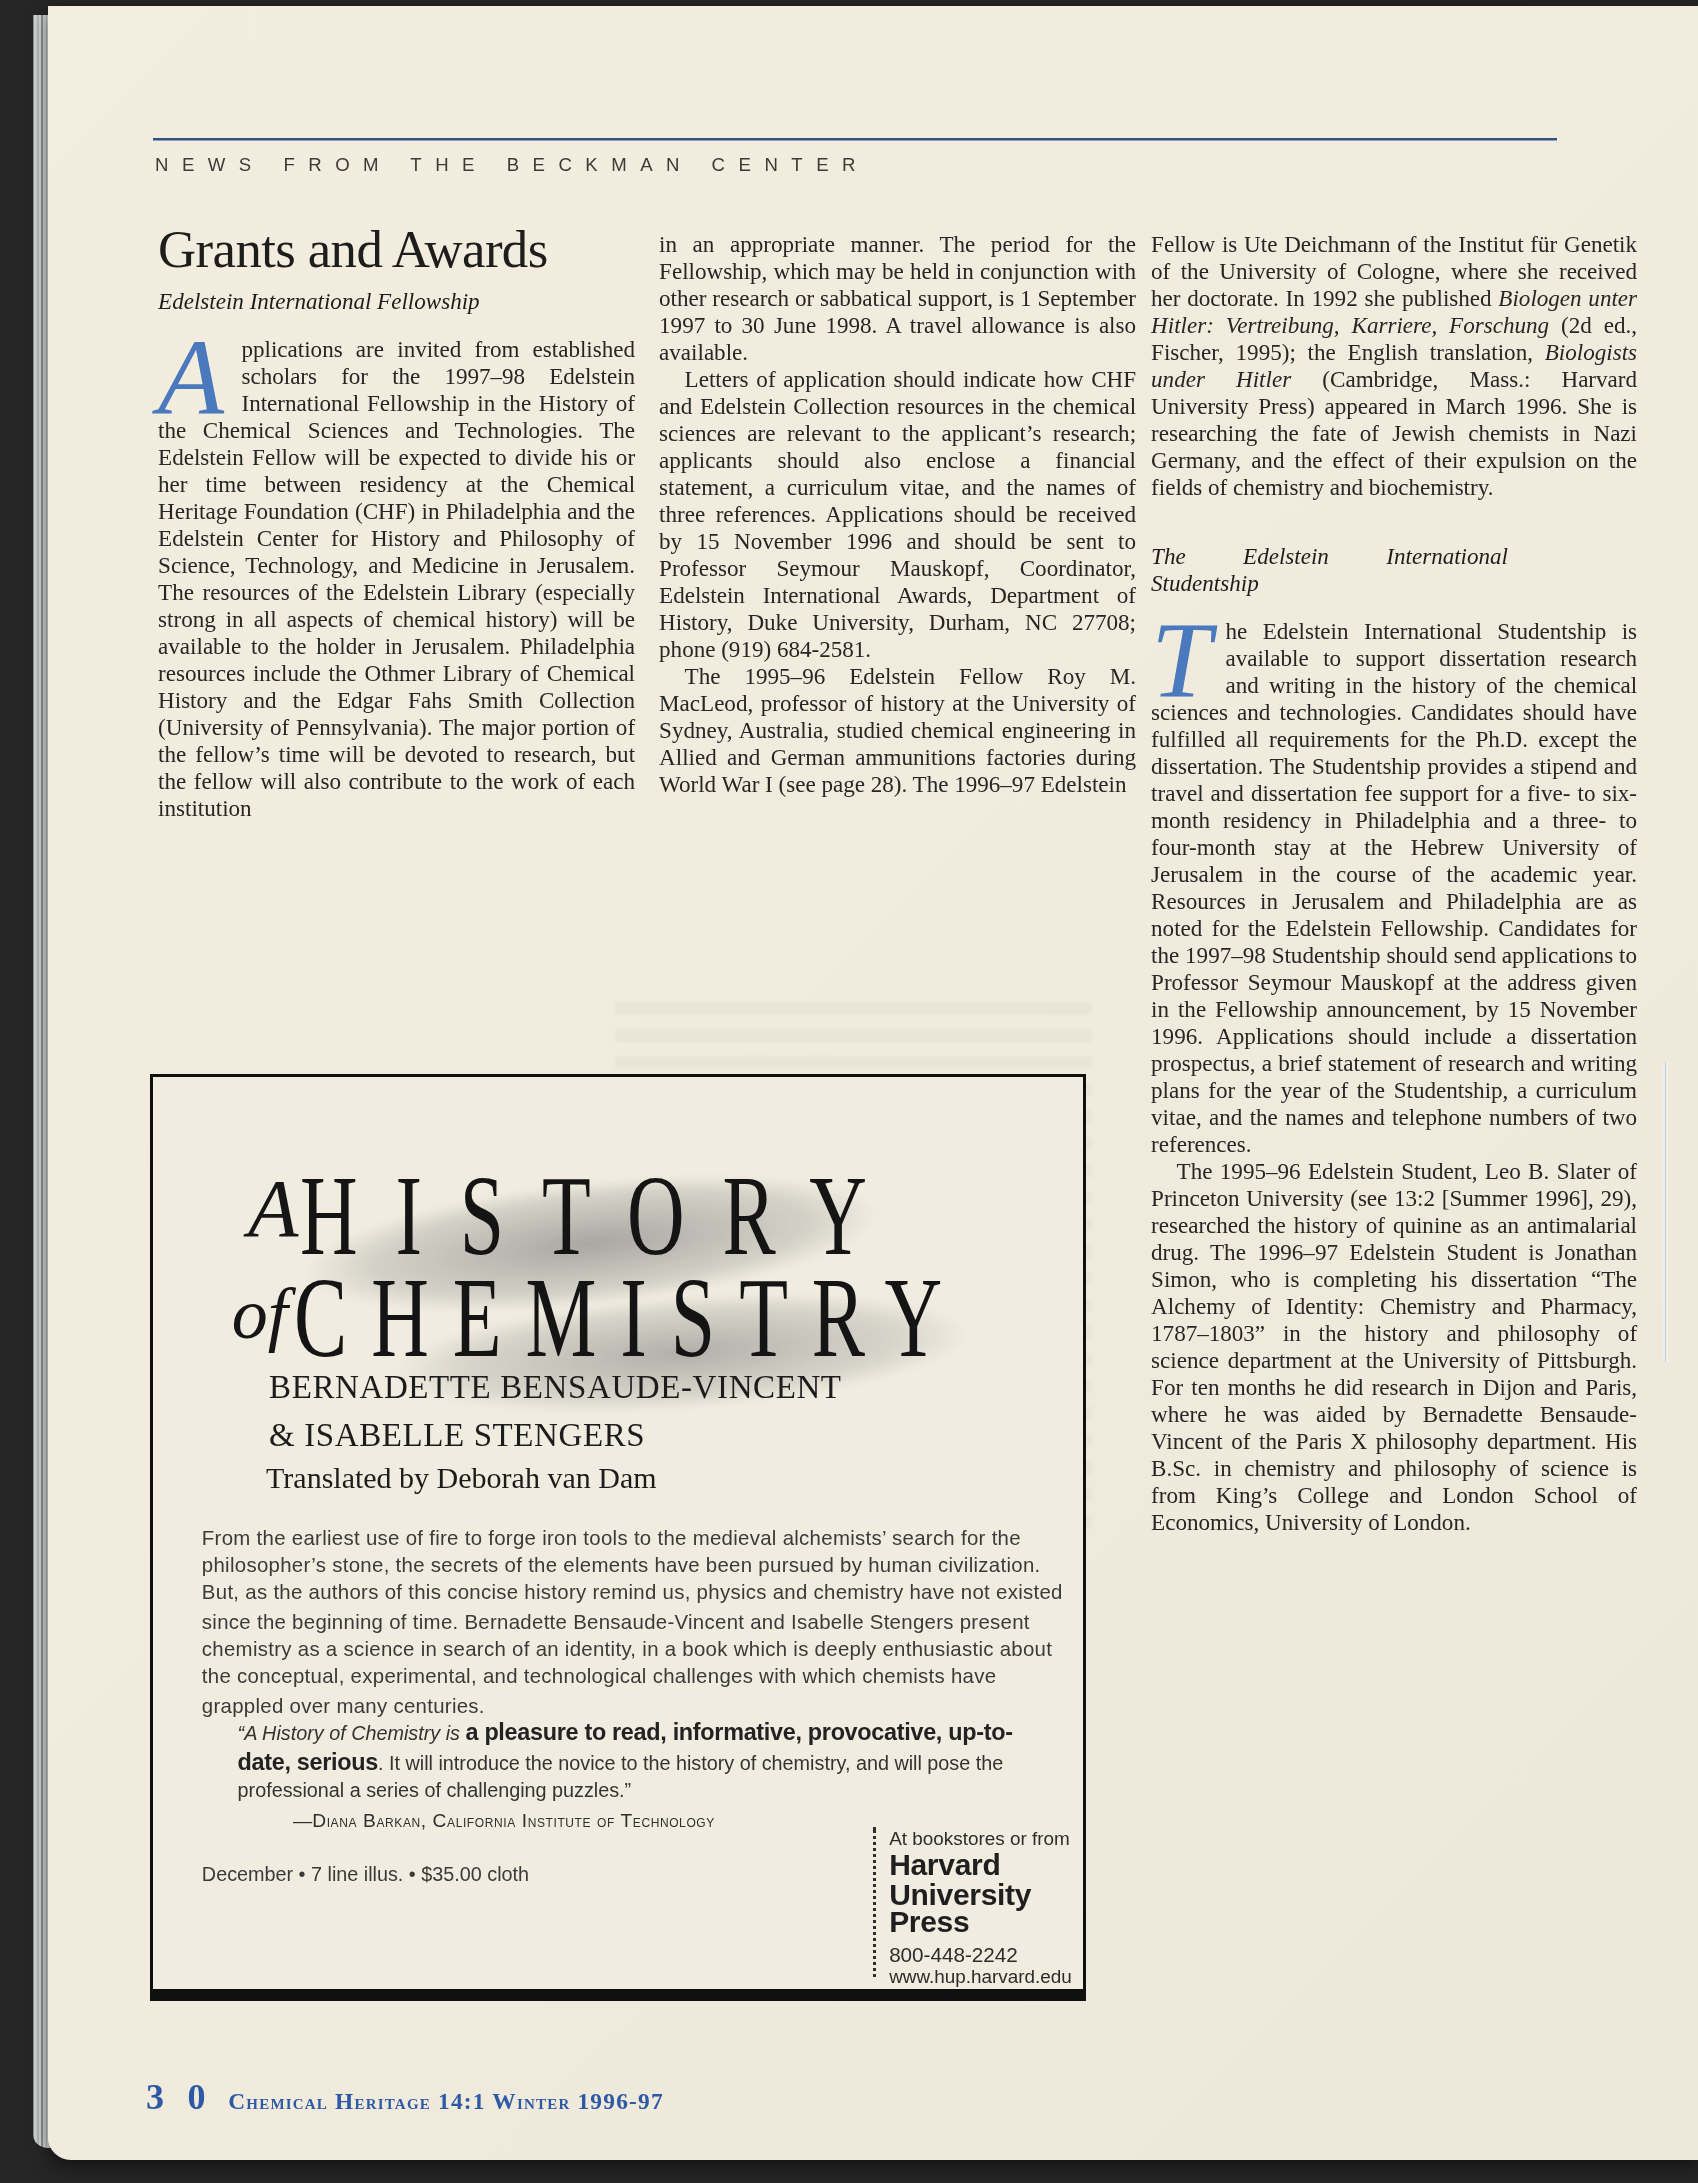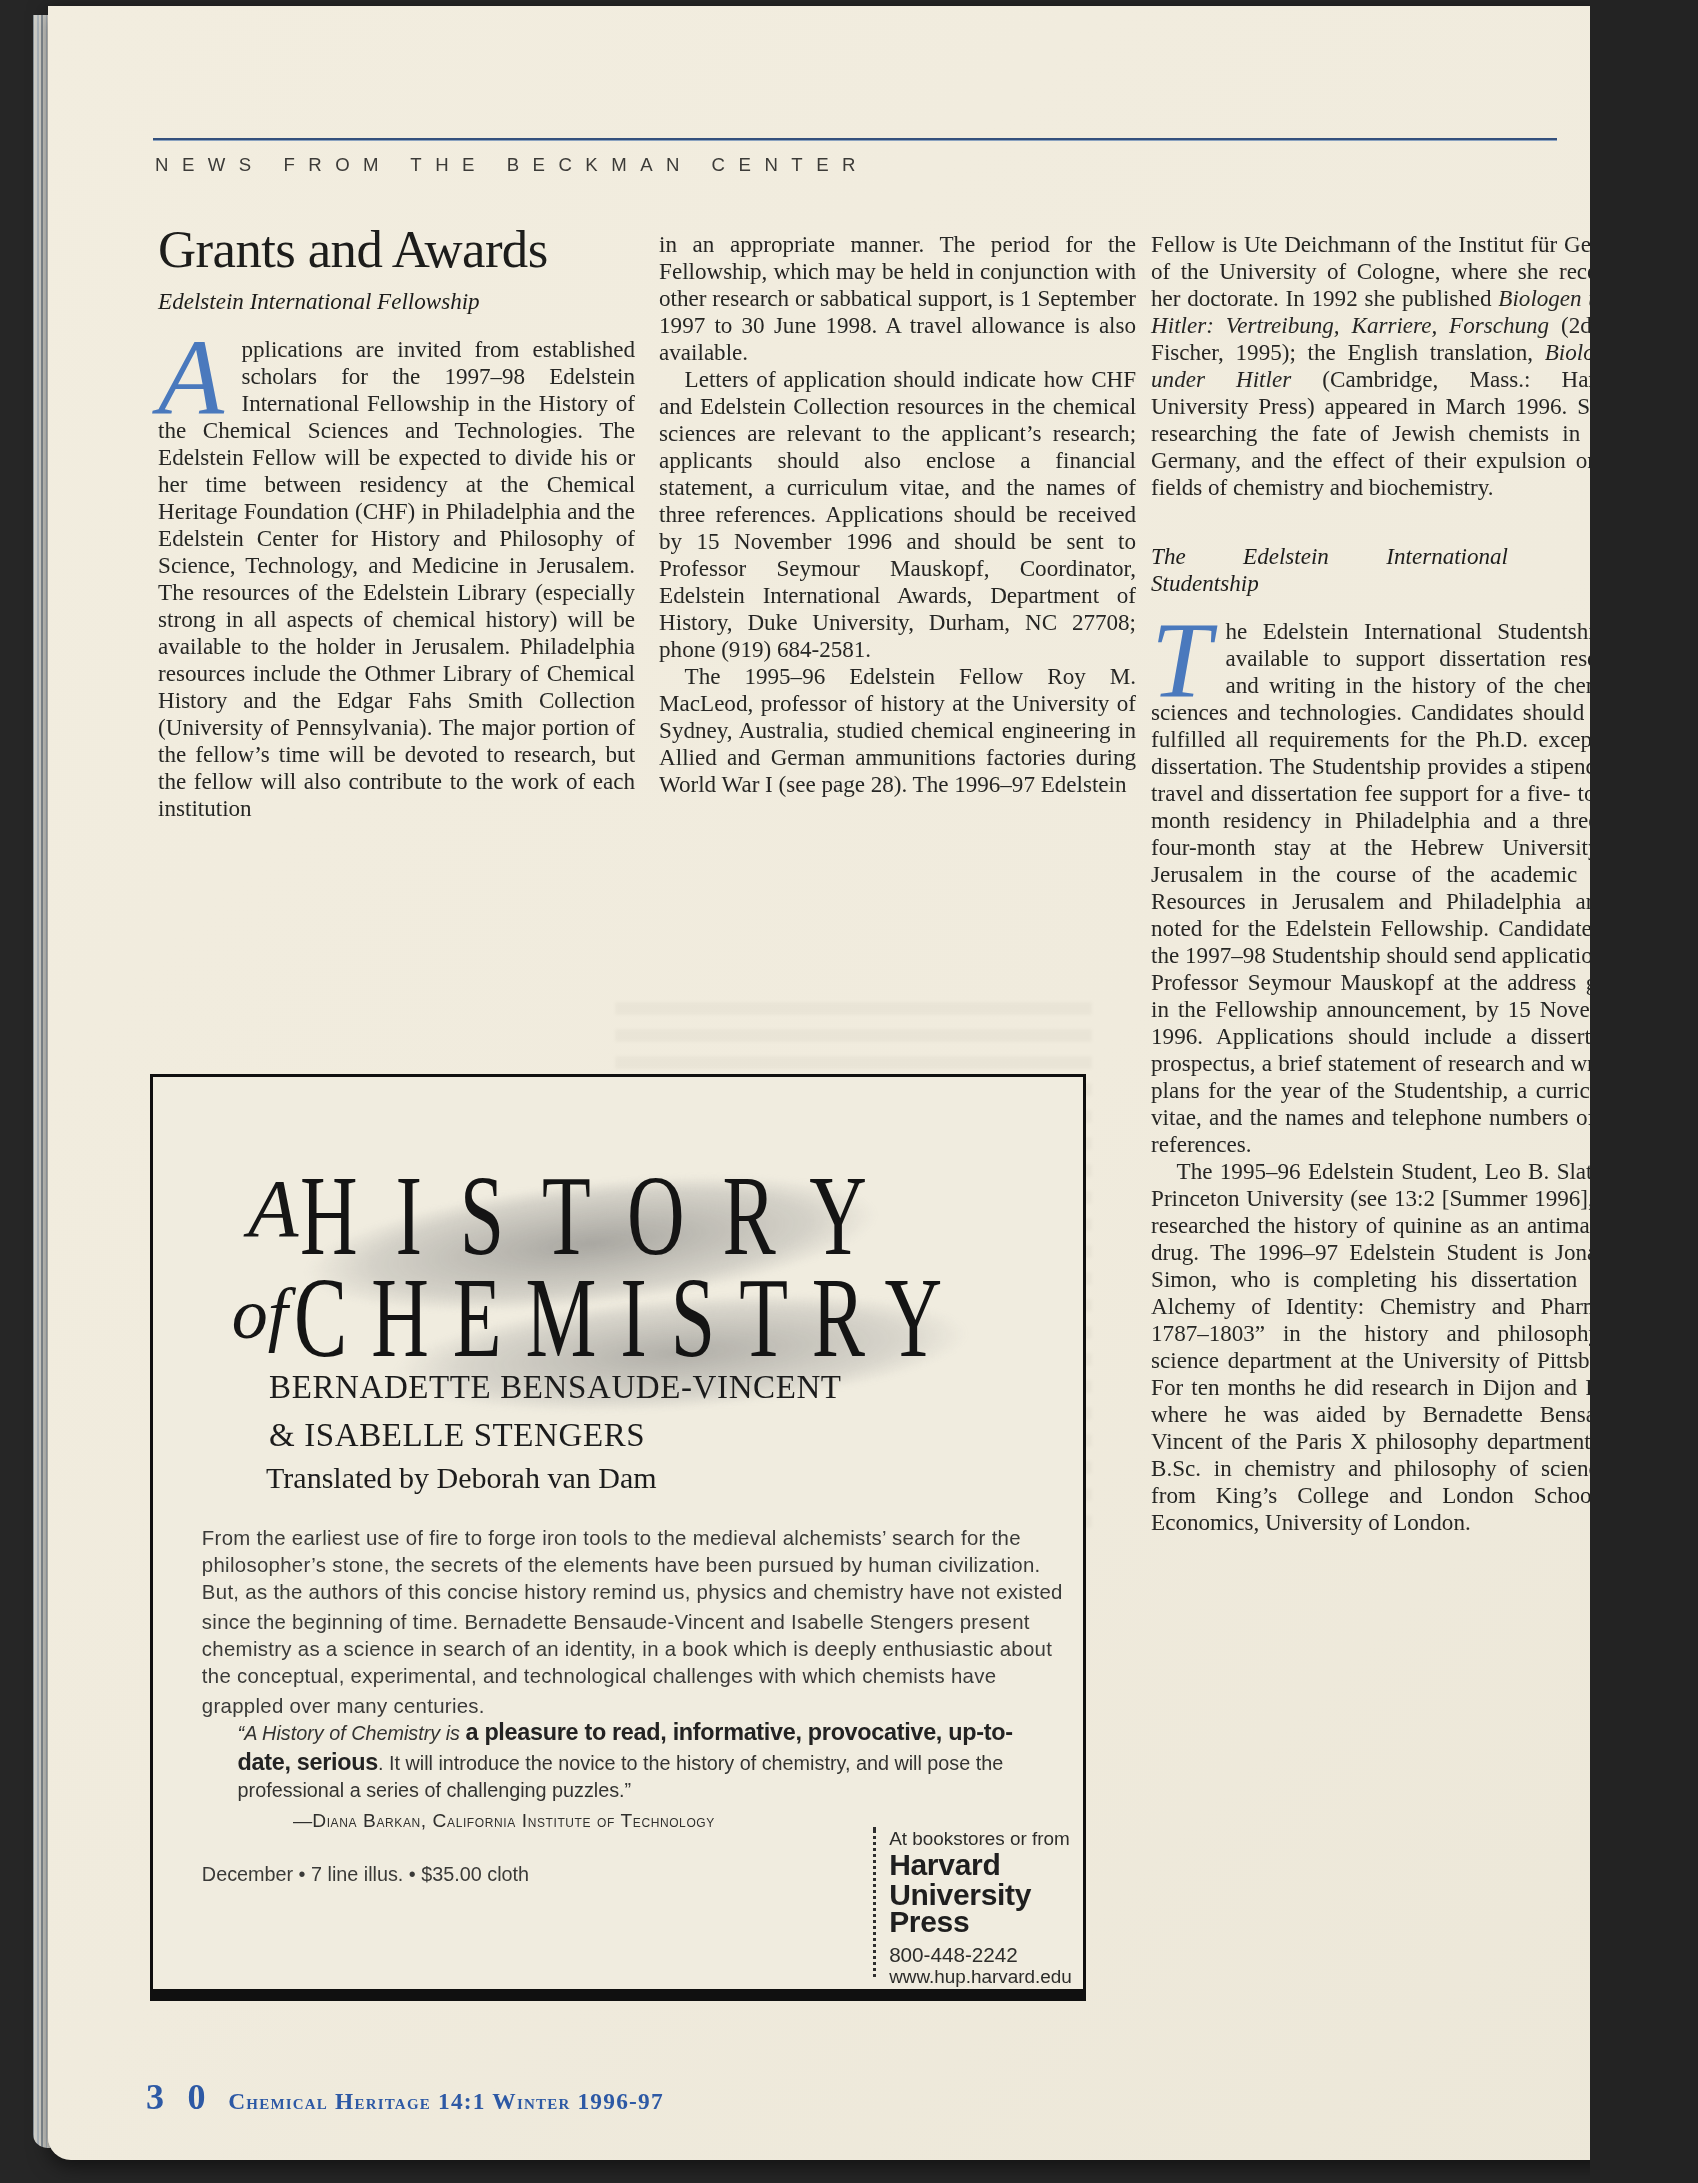--- a/index.html
+++ b/index.html
@@ -1,16 +1,16 @@
 <!DOCTYPE html>
 <html style="font-size:7.6px"><head>
 <meta charset="utf-8">
 <style>
   html,body{margin:0;padding:0;background:#232323;}
-  #viewport{position:relative;width:1554px;height:2183px;overflow:hidden;background:#262626;padding-left:36px;}
+  #viewport{position:relative;width:1698px;height:2183px;overflow:hidden;background:#262626;}
   #stage{position:absolute;left:0;top:0;width:566px;height:728px;transform:scale(3);transform-origin:0 0;}
 
   
   .page{position:absolute;left:15.7px;top:1.9px;width:551px;height:718px;
         background:linear-gradient(135deg,#f2eddf 0%,#f0ebdd 55%,#ece7d8 100%);
         border-bottom-left-radius:7.6px;box-shadow:0 1.9px 6.6px rgba(0,0,0,.55);}
   .page-stack{position:absolute;left:11.4px;top:4.7px;width:5.2px;height:711px;
         background:repeating-linear-gradient(90deg,#97a1a8 0 0.5px,#e9e9e2 0.5px 1.4px,#c4ced6 1.4px 1.9px,#f3f1e8 1.9px 2.8px);
         border-bottom-left-radius:4.7px;opacity:.9;}
   .ribbon{position:absolute;left:538px;top:352px;width:2.8px;height:100px;

